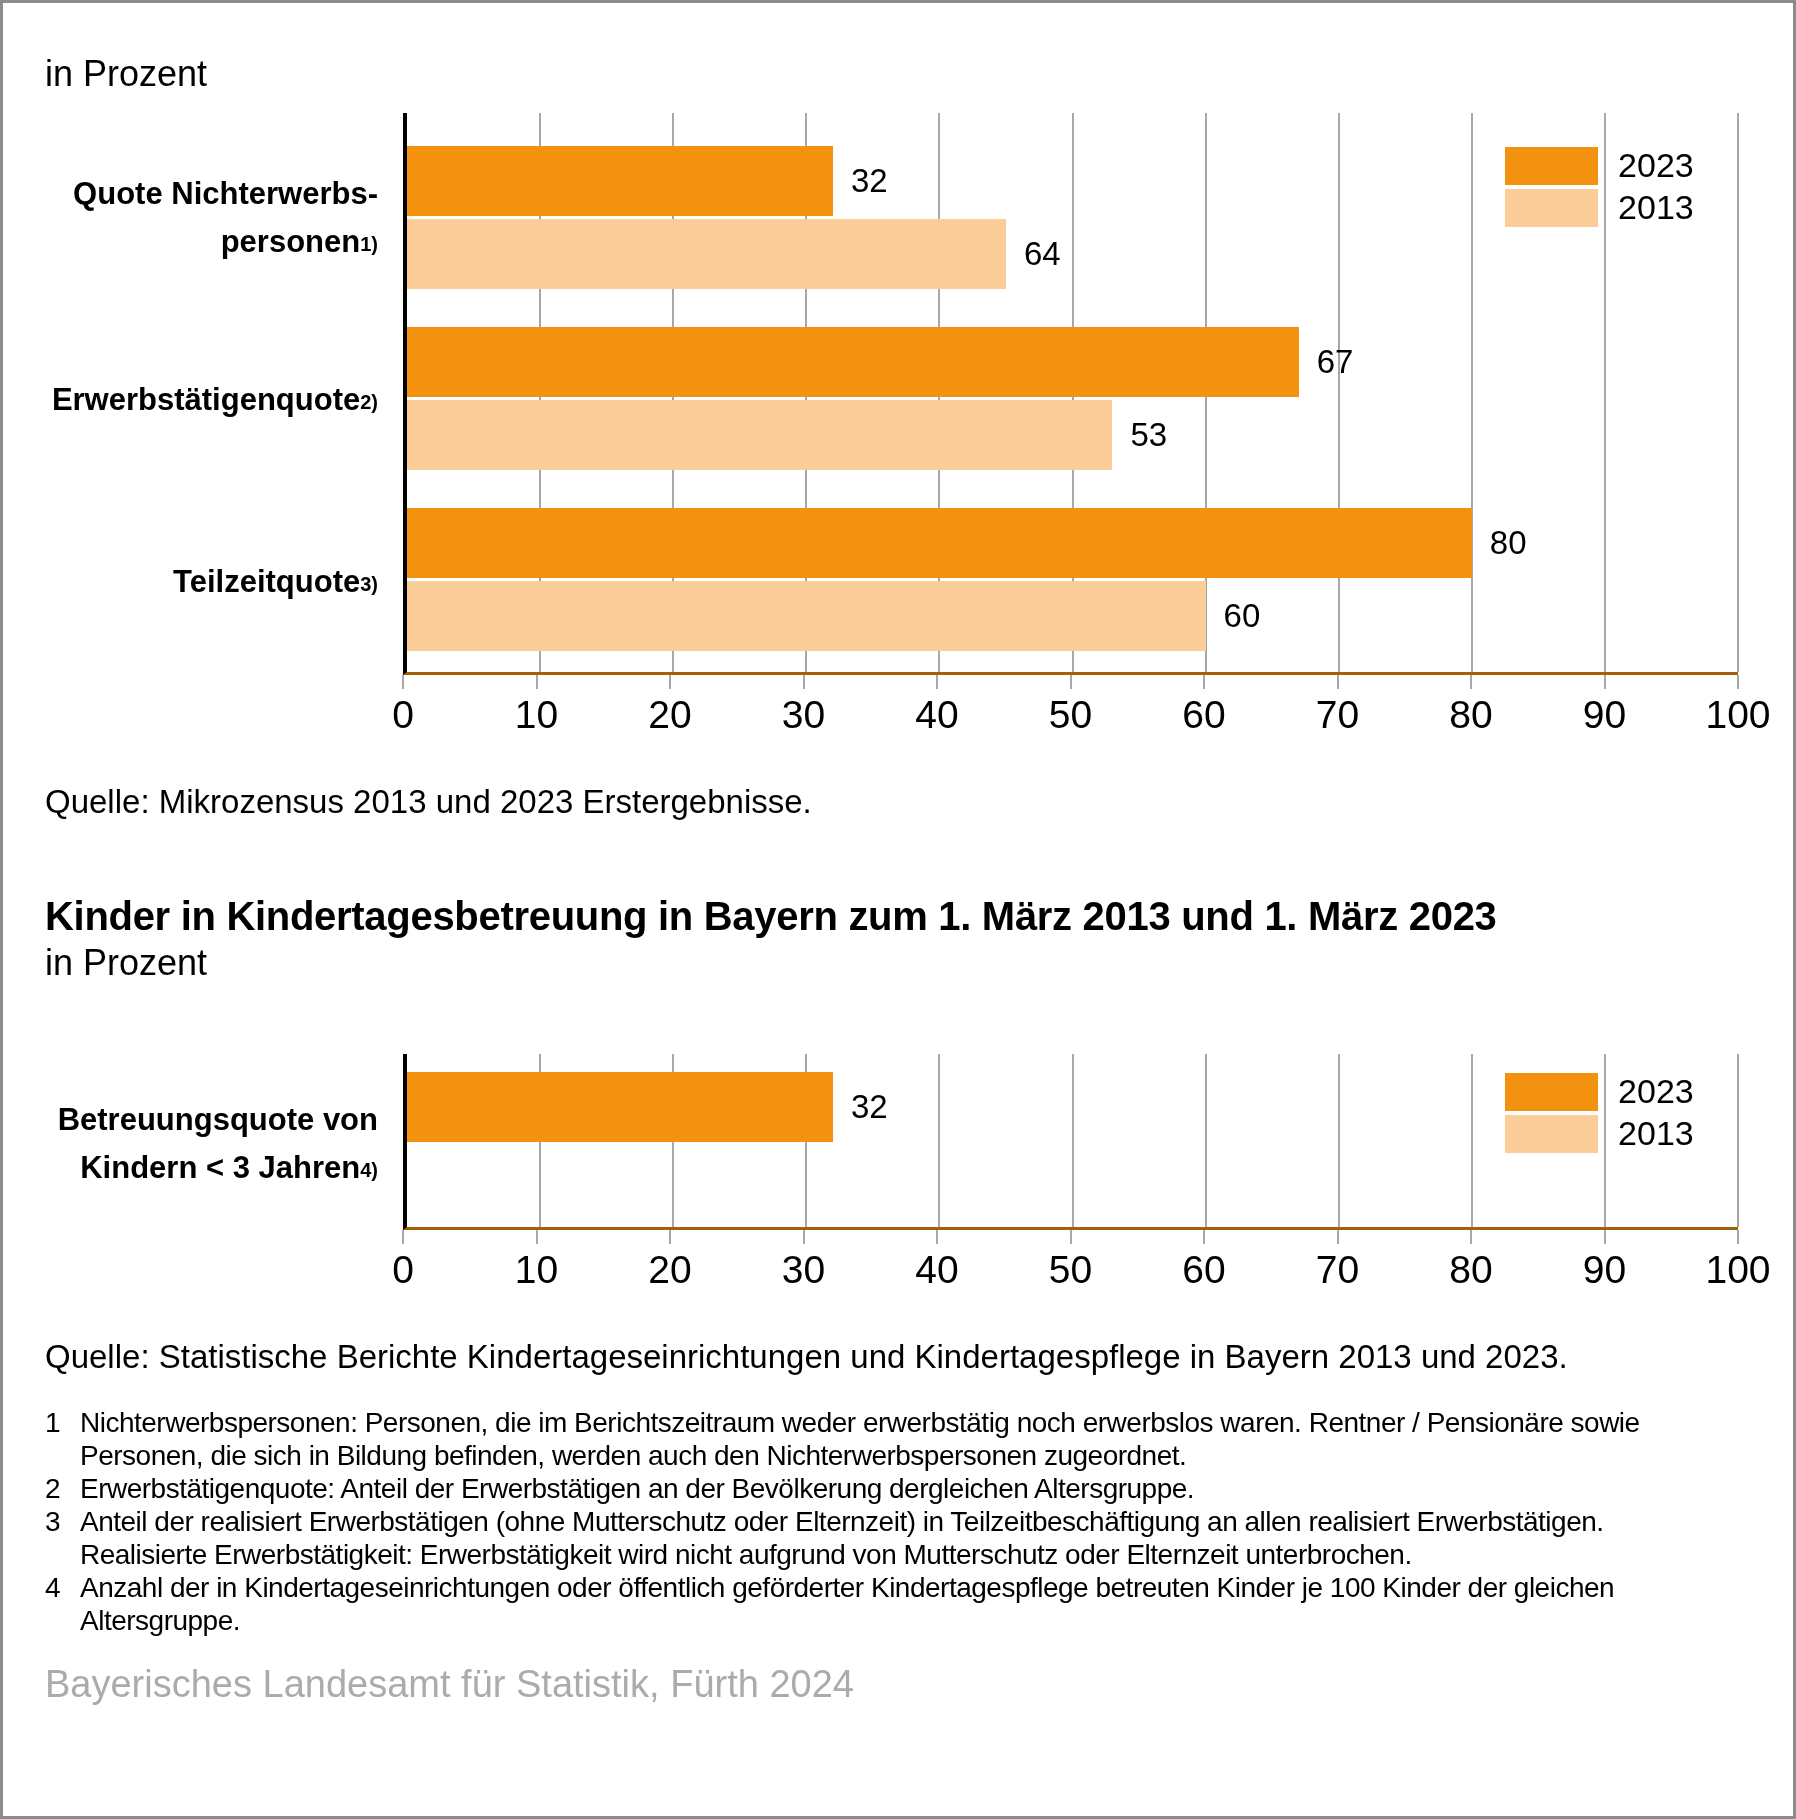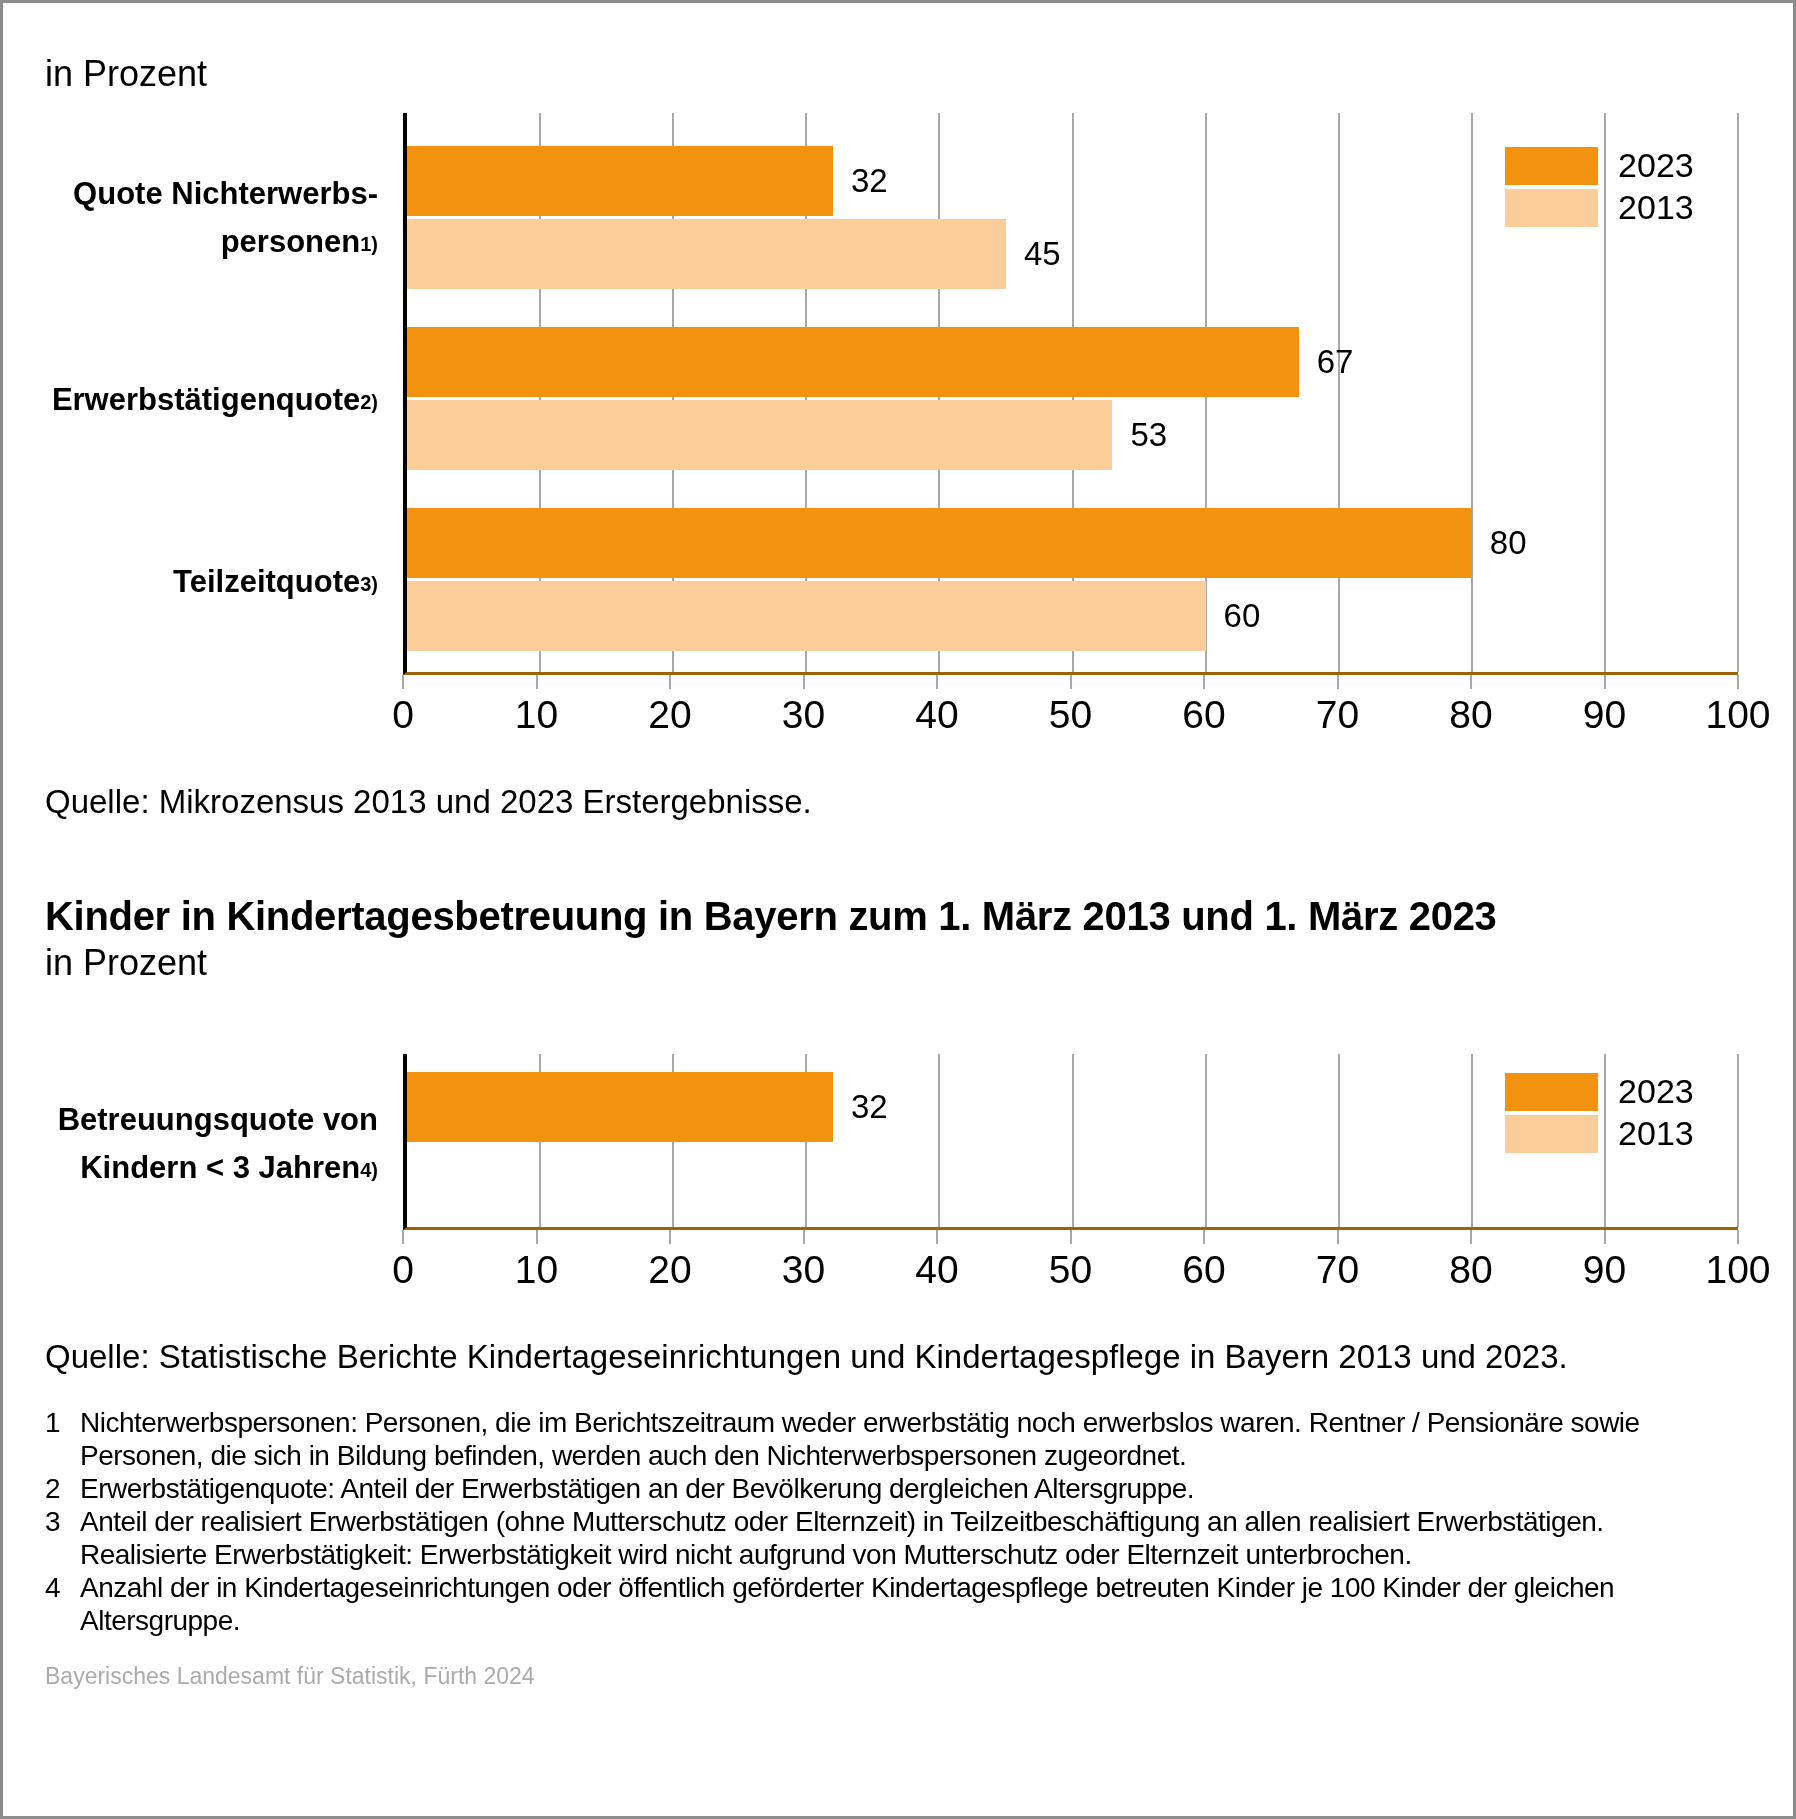--- a/index.html
+++ b/index.html
@@ -35,21 +35,21 @@
   .ticks { position:relative; height:16px; }
   .tick { position:absolute; top:0; width:2px; height:14px; background:#A8A8A8; transform:translateX(-50%); }
   .ticklabels { position:relative; height:50px; }
   .ticklabel { position:absolute; top:2px; transform:translateX(-50%); font-size:39px; }
   .src { font-size:33px; margin-top:42px; }
   .section { }
   .c2 { margin-top:72px; }
   .footnotes { margin-top:30px; font-size:28px; line-height:33px; letter-spacing:-0.5px; }
   .fn { display:flex; }
   .fn-num { width:35px; flex:none; }
-  .footer { margin-top:26px; font-size:23px; color:#ABABAB; }
+  .footer { margin-top:26px; font-size:38px; color:#ABABAB; }
 </style>
 </head>
 <body>
 
 <div class="page">
 
   <section class="section c1">
     <div class="subtitle">in Prozent</div>
     <div class="chart">
       <div class="cats">
@@ -69,21 +69,21 @@
             <div class="grid" style="left: 80%;"></div>
             <div class="grid" style="left: 90%;"></div>
             <div class="grid" style="left: 100%;"></div>
             <div class="bar-group">
               <div class="bar-row">
                 <div class="bar" style="width: 32%; background: rgb(242, 146, 14);"></div>
                 <span class="val">32</span>
               </div>
               <div class="bar-row">
                 <div class="bar" style="width: 45%; background: rgb(250, 205, 153);"></div>
-                <span class="val">45</span>
+                <span class="val">64</span>
               </div>
             </div>
             <div class="bar-group">
               <div class="bar-row">
                 <div class="bar" style="width: 67%; background: rgb(242, 146, 14);"></div>
                 <span class="val">67</span>
               </div>
               <div class="bar-row">
                 <div class="bar" style="width: 53%; background: rgb(250, 205, 153);"></div>
                 <span class="val">53</span>

